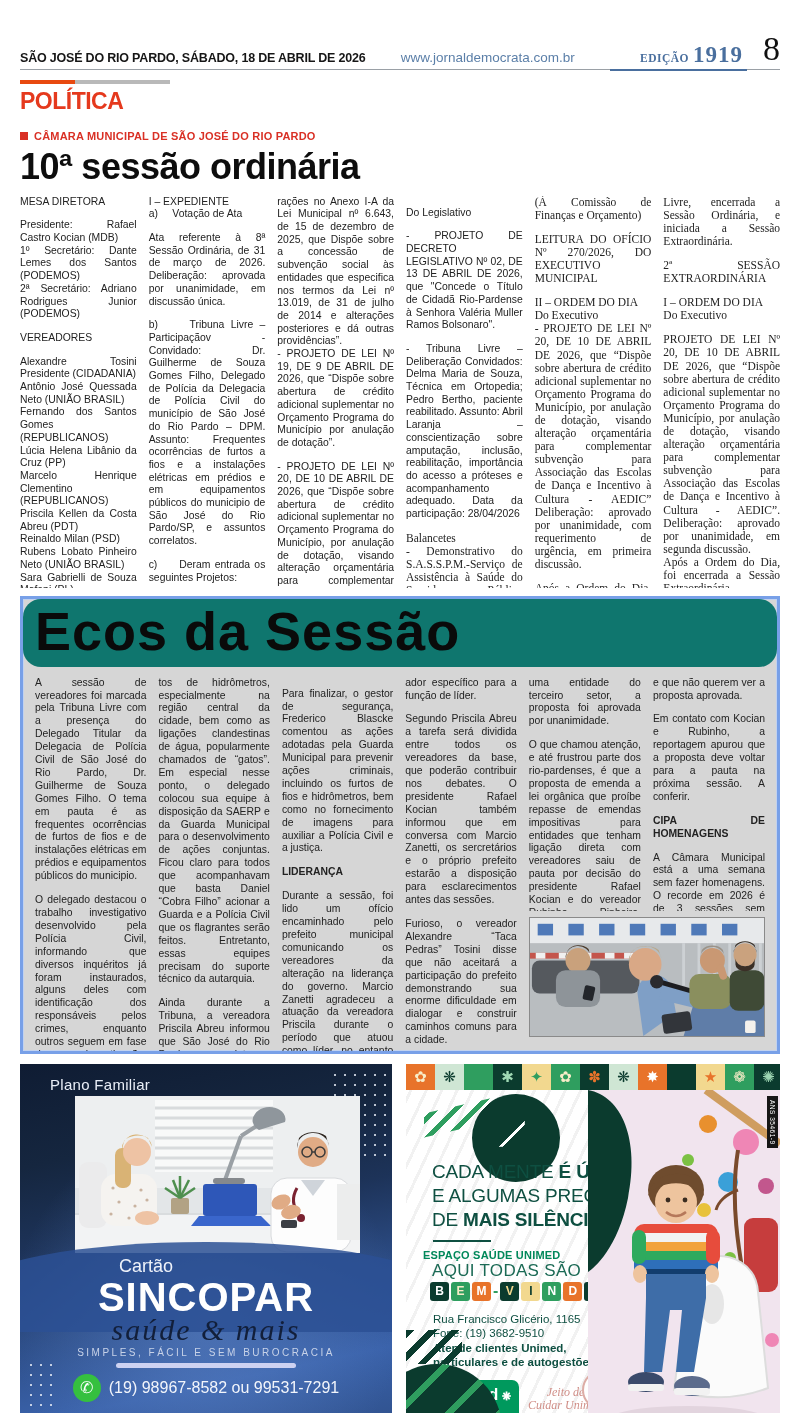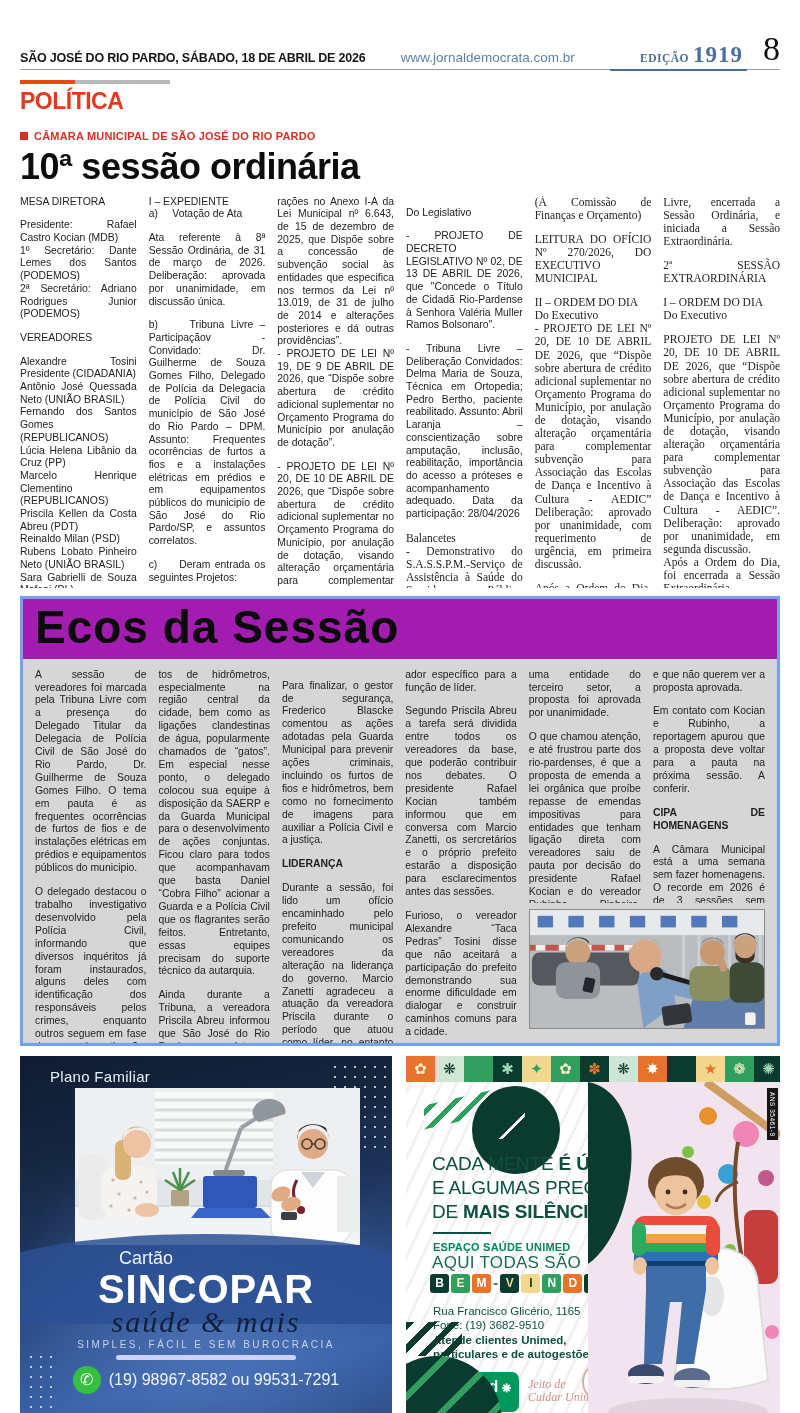--- a/index.html
+++ b/index.html
@@ -29,22 +29,22 @@
   
   .cols6{display:flex;gap:12px;margin:2px 20px 0;height:392px;overflow:hidden;}
   .col{flex:1;text-align:justify;font-size:10.4px;line-height:12.7px;color:#222;}
   .col.serif{font-family:"Liberation Serif",serif;font-size:11.5px;line-height:13.1px;}
   .blk{margin:0;}
   .blk.gap{margin-top:11px;}
   .blk.bold{font-weight:700;}
   .blk.serif{font-family:"Liberation Serif",serif;font-size:11.5px;line-height:13.1px;}
   
   .ecos{margin:8px 20px 0;border:3px solid #78a0e8;background:#d6d6d6;box-shadow:inset 0 0 0 1px #c2d2ef;}
-  .ecos-title{margin:0;padding:1px 12px 5px;font-size:46px;font-weight:800;color:#0a0a0a;
-              letter-spacing:1px;background:#a21caf;}
+  .ecos-title{margin:0;padding:1px 12px 5px;font-size:54px;font-weight:800;color:#0a0a0a;
+              letter-spacing:1px;background:#0f766e;border-radius:18px;}
   .ecos-body{display:flex;gap:12px;padding:10px 12px 14px;height:360px;overflow:hidden;border-radius:17px;}
   .ecos-body .col{font-size:10.4px;line-height:12.9px;}
   .ecos-right{flex:2.12;display:flex;flex-direction:column;}
   .ecos-right-cols{display:flex;gap:12px;height:234px;overflow:hidden;}
   .ecos-right-cols .col{flex:1;}
   .photo{margin-top:auto;height:118px;border:1px solid #8a8a8a;background:#b9bdc0;overflow:hidden;}
   .photo svg{display:block;width:100%;height:100%;}
   
   .ads{display:flex;gap:14px;margin:10px 20px 0;height:396px;}
   .ad{position:relative;overflow:hidden;}
@@ -83,34 +83,34 @@
   .psq.stripes{background-image:repeating-linear-gradient(45deg,rgba(255,255,255,.85) 0 3px,transparent 3px 8px);}
   .uni-circle{position:absolute;left:66px;top:30px;width:88px;height:88px;border-radius:50%;background:#0b3b2e;
      background-image:repeating-linear-gradient(135deg,transparent 0 16px,#ffffff 16px 19px,transparent 19px 40px);
      background-size:60% 60%;background-repeat:no-repeat;}
   .uni-lines{position:absolute;left:18px;top:34px;width:70px;height:40px;
      background:repeating-linear-gradient(135deg,#2f9e5f 0 5px,transparent 5px 14px);
      clip-path:polygon(0 40%,100% 0,100% 60%,0 100%);}
   .uni-head{position:absolute;left:26px;top:96px;color:#0e4f41;font-size:19px;line-height:24px;letter-spacing:-.2px;}
   .uni-head b{font-weight:800;}
   .uni-div{position:absolute;left:27px;top:176px;width:58px;height:2px;background:#0e4f41;}
-  .uni-prog{position:absolute;left:27px;top:185px;color:#00885a;font-size:11px;font-weight:800;letter-spacing:.2px;}
+  .uni-prog{position:absolute;left:17px;top:185px;color:#00885a;font-size:11px;font-weight:800;letter-spacing:.2px;}
   .uni-welcome{position:absolute;left:26px;top:197px;color:#1b6a55;font-size:17px;letter-spacing:.3px;}
   .uni-letters{position:absolute;left:24px;top:218px;display:flex;gap:2px;align-items:center;}
   .lblk{width:19px;height:19px;display:flex;align-items:center;justify-content:center;
         font-size:12px;font-weight:800;border-radius:3px;}
   .ldash{font-size:16px;font-weight:800;}
   .uni-addr{position:absolute;left:27px;top:248px;color:#0e4f41;font-size:11.5px;line-height:14.5px;}
   .uni-addr .b{font-weight:700;}
   .uni-logo{position:absolute;left:27px;top:316px;width:86px;height:40px;background:#00995d;border-radius:7px;
             color:#fff;text-align:center;padding-top:3px;box-sizing:border-box;}
   .uni-logo-name{font-size:16px;font-weight:800;letter-spacing:-.3px;}
   .uni-logo-city{font-size:6.5px;line-height:7.5px;}
   .uni-slogan{position:absolute;left:122px;top:322px;color:#d08f88;font-family:"Liberation Serif",serif;
-              font-style:italic;font-size:12px;line-height:13px;}
+              font-style:italic;font-size:12px;line-height:13px;text-align:center;}
   .uni-heart{position:absolute;left:176px;top:306px;width:36px;height:36px;border:2px solid #ddada6;
              border-radius:50%;color:#ddada6;display:flex;align-items:center;justify-content:center;font-size:18px;}
   .uni-photo{position:absolute;right:0;top:26px;width:192px;height:370px;}
   .uni-photo svg{display:block;width:100%;height:100%;}
   .ans-tag{position:absolute;right:2px;top:32px;background:#161616;color:#fff;font-size:6.5px;
            padding:4px 2px;writing-mode:vertical-rl;letter-spacing:.5px;}
   .uni-corner{position:absolute;left:-34px;bottom:-34px;width:130px;height:130px;border-radius:50%;background:#0b3b2e;
      background-image:repeating-linear-gradient(135deg,transparent 0 14px,#2f9e5f 14px 20px,transparent 20px 36px);}
   .uni-corner2{position:absolute;left:0;bottom:96px;width:56px;height:34px;
      background:repeating-linear-gradient(135deg,#0b3b2e 0 6px,transparent 6px 16px);}

